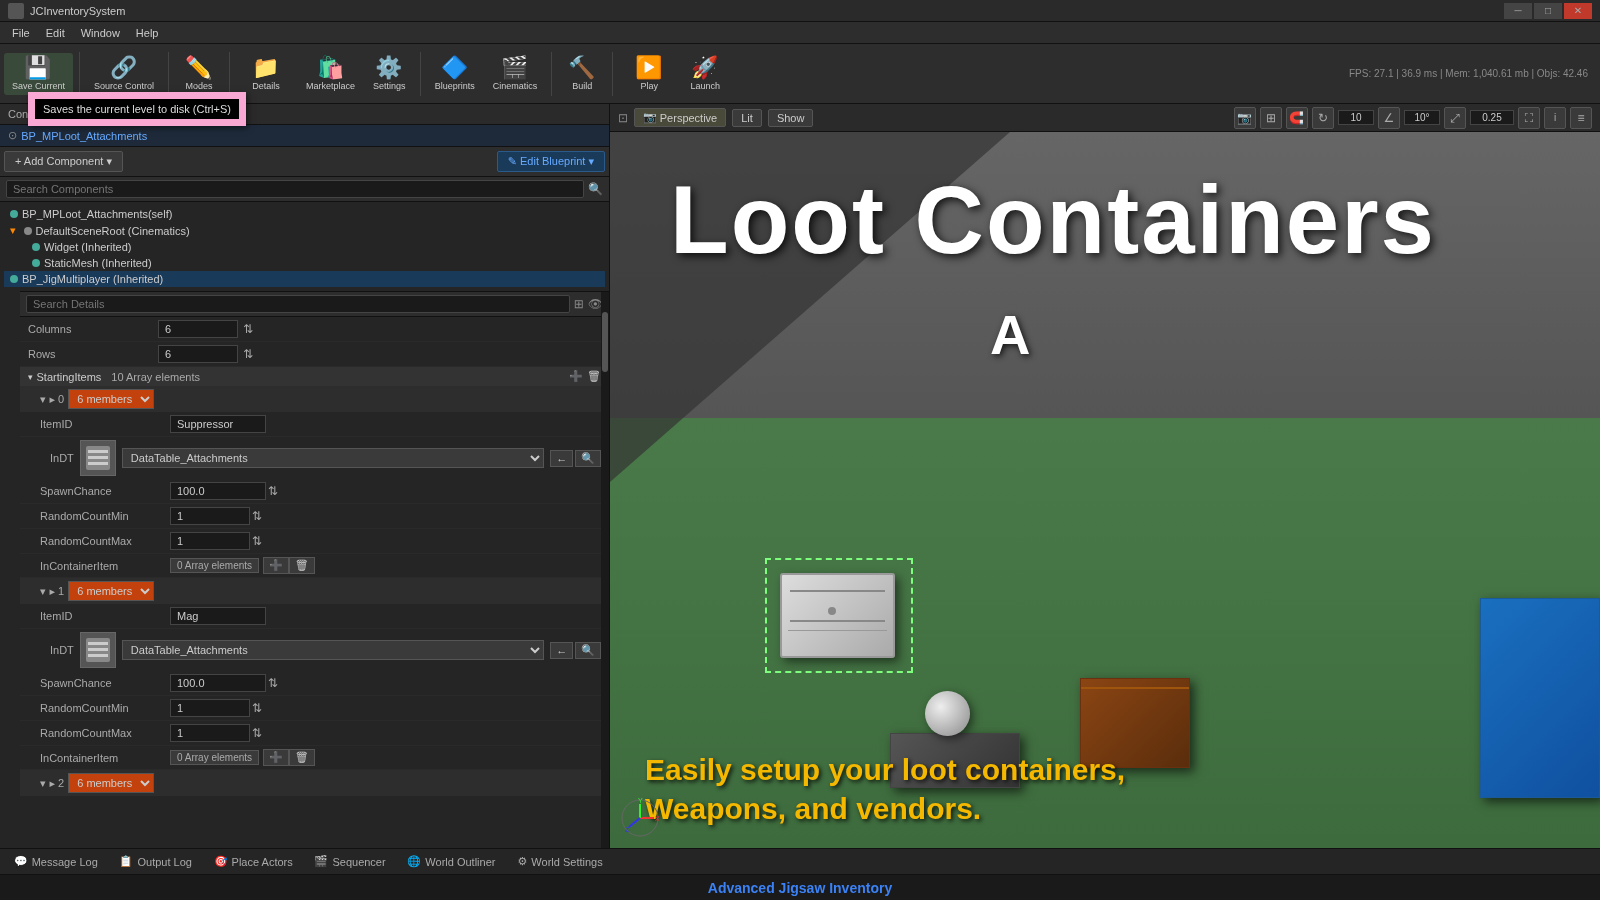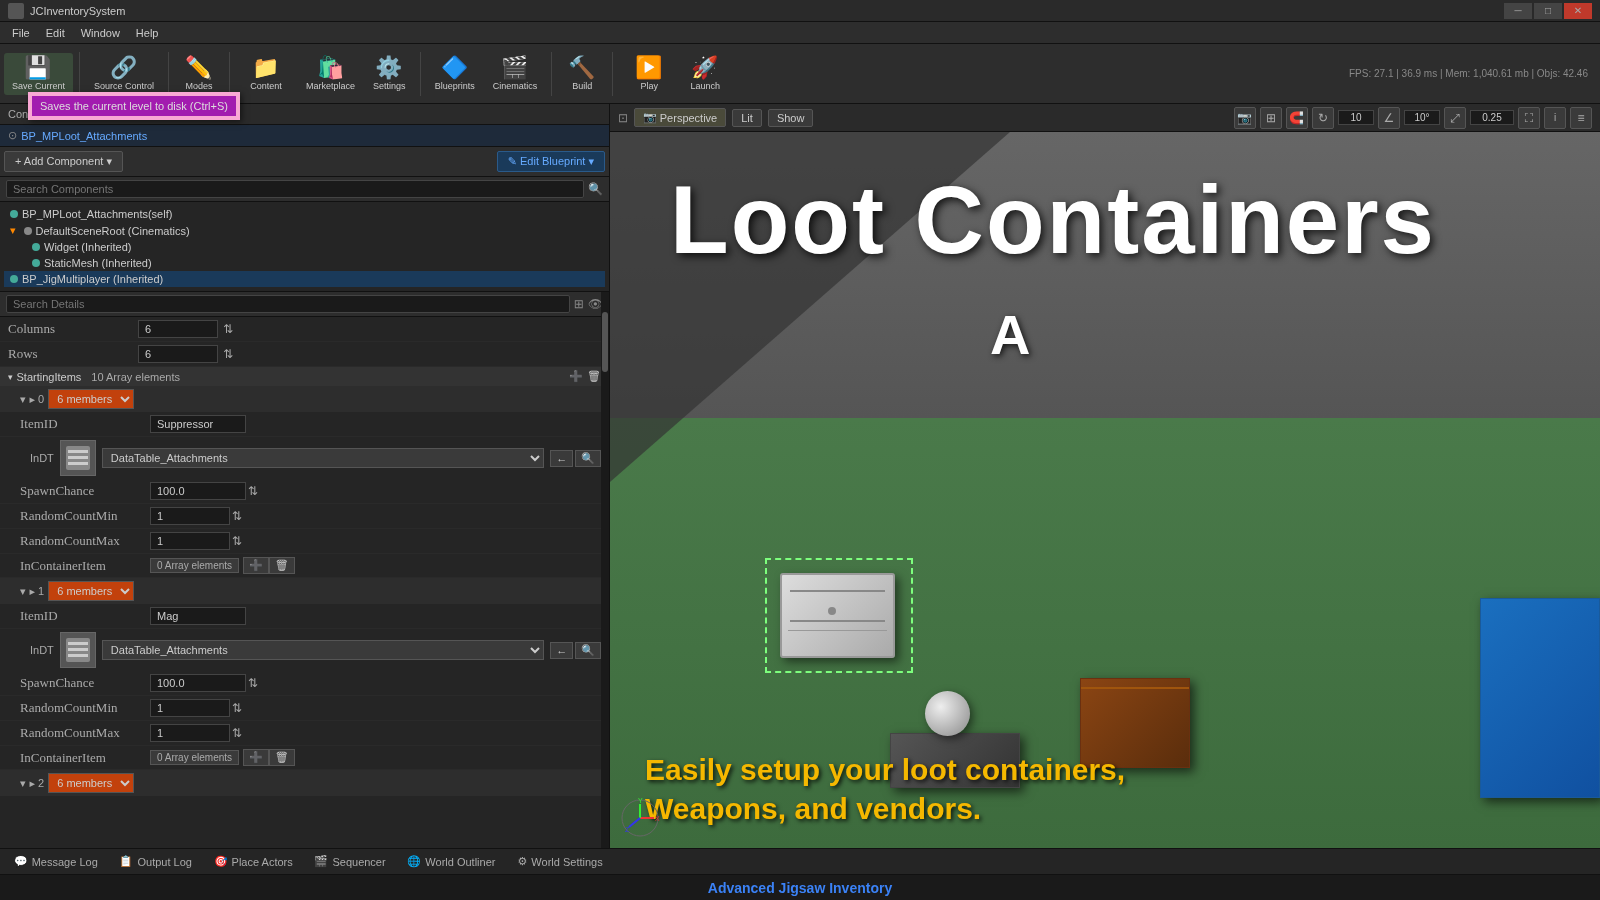--- a/index.html
+++ b/index.html
@@ -34,21 +34,21 @@
       color: #ccc; font-size: 10px; gap: 2px;
     }
     .toolbar-btn .tb-icon { font-size: 22px; line-height: 1; }
     .toolbar-btn.active { background: #3a4a3a; }
     .toolbar-sep { width: 1px; height: 44px; background: #444; margin: 0 4px; }
     .toolbar-btn-wide { min-width: 60px; }
 
     
     .tooltip-box {
       position: absolute; top: 92px; left: 28px;
-      background: #a21caf; border: 4px solid #f9a8d4; padding: 4px 8px;
+      background: #000000; border: 7px solid #f9a8d4; padding: 4px 8px;
       font-size: 11px; color: #ddd; white-space: nowrap; z-index: 100;
       box-shadow: 2px 2px 6px rgba(0,0,0,0.5);
     }
 
     
     #main { display: flex; height: calc(900px - 22px - 22px - 60px - 26px - 26px); }
 
     
     #left-panel { width: 610px; background: #252525; border-right: 1px solid #111; display: flex; flex-direction: column; overflow: hidden; }
 
@@ -81,21 +81,21 @@
     .comp-item { padding: 2px 6px; cursor: pointer; display: flex; align-items: center; gap: 4px; }
     .comp-item.selected { background: #1a3a5a; }
     .comp-item .dot { width: 8px; height: 8px; border-radius: 50%; flex-shrink: 0; }
 
     
     #details-section { flex: 1; overflow-y: auto; border-top: 1px solid #111; }
     #search-details { background: #2d2d2d; display: flex; align-items: center; padding: 3px 6px; border-bottom: 1px solid #111; gap: 4px; }
     #search-details input { flex: 1; background: #1a1a1a; border: 1px solid #444; color: #ccc; font-size: 11px; padding: 2px 6px; border-radius: 2px; }
     .details-icons { display: flex; gap: 4px; color: #888; }
     .prop-row { display: flex; align-items: center; padding: 3px 8px; border-bottom: 1px solid #2a2a2a; }
-    .prop-label { flex: 0 0 130px; color: #aaa; font-size: 13px; font-family: Liberation Serif, serif; }
+    .prop-label { flex: 0 0 130px; color: #aaa; font-size: 11px; }
     .prop-value { flex: 1; }
     .prop-input { background: #1a1a1a; border: 1px solid #444; color: #ccc; font-size: 11px; padding: 2px 6px; width: 80px; }
     .prop-input-wide { width: 96px; }
     .array-badge { background: #3a3a3a; border: 1px solid #555; padding: 1px 6px; font-size: 10px; color: #aaa; margin-right: 4px; }
     .prop-btn { background: #3a3a3a; border: 1px solid #555; color: #ccc; font-size: 11px; padding: 1px 5px; cursor: pointer; }
     .section-header { background: #333; padding: 3px 8px; font-size: 11px; color: #ccc; cursor: pointer; display: flex; align-items: center; gap: 4px; }
     .section-header .chevron { font-size: 9px; }
 
     .member-header { background: #2d2d2d; padding: 3px 8px 3px 20px; display: flex; align-items: center; gap: 4px; font-size: 11px; color: #aaa; cursor: pointer; }
     .member-dropdown { background: #c2410c; border: 1px solid #555; color: #ccc; font-size: 11px; padding: 2px 4px; }
@@ -241,21 +241,21 @@
     <span style="font-size:9px;">Source Control</span>
   </div>
   <div class="toolbar-sep"></div>
   <div class="toolbar-btn">
     <span class="tb-icon">✏️</span>
     <span style="font-size:9px;">Modes</span>
   </div>
   <div class="toolbar-sep"></div>
   <div class="toolbar-btn toolbar-btn-wide">
     <span class="tb-icon">📁</span>
-    <span style="font-size:9px;">Content</span>
+    <span style="font-size:9px;">Details</span>
   </div>
   <div class="toolbar-btn toolbar-btn-wide">
     <span class="tb-icon">🛍️</span>
     <span style="font-size:9px;">Marketplace</span>
   </div>
   <div class="toolbar-btn">
     <span class="tb-icon">⚙️</span>
     <span style="font-size:9px;">Settings</span>
   </div>
   <div class="toolbar-sep"></div>
@@ -327,21 +327,21 @@
       <div class="comp-item" style="padding-left:28px;">
         <div class="dot" style="background:#4a9;"></div>
         <span>StaticMesh (Inherited)</span>
       </div>
       <div class="comp-item selected">
         <div class="dot" style="background:#4a9;"></div>
         <span>BP_JigMultiplayer (Inherited)</span>
       </div>
     </div>
 
-    <div id="details-section" style="position:relative;">
+    <div id="details-section" style="position:relative;margin-left:20px;">
       <div id="search-details">
         <input type="text" placeholder="Search Details" style="">
         <div class="details-icons">
           <span>⊞</span>
           <span>👁</span>
         </div>
       </div>
 
       <div class="prop-row">
         <span class="prop-label">Columns</span>

